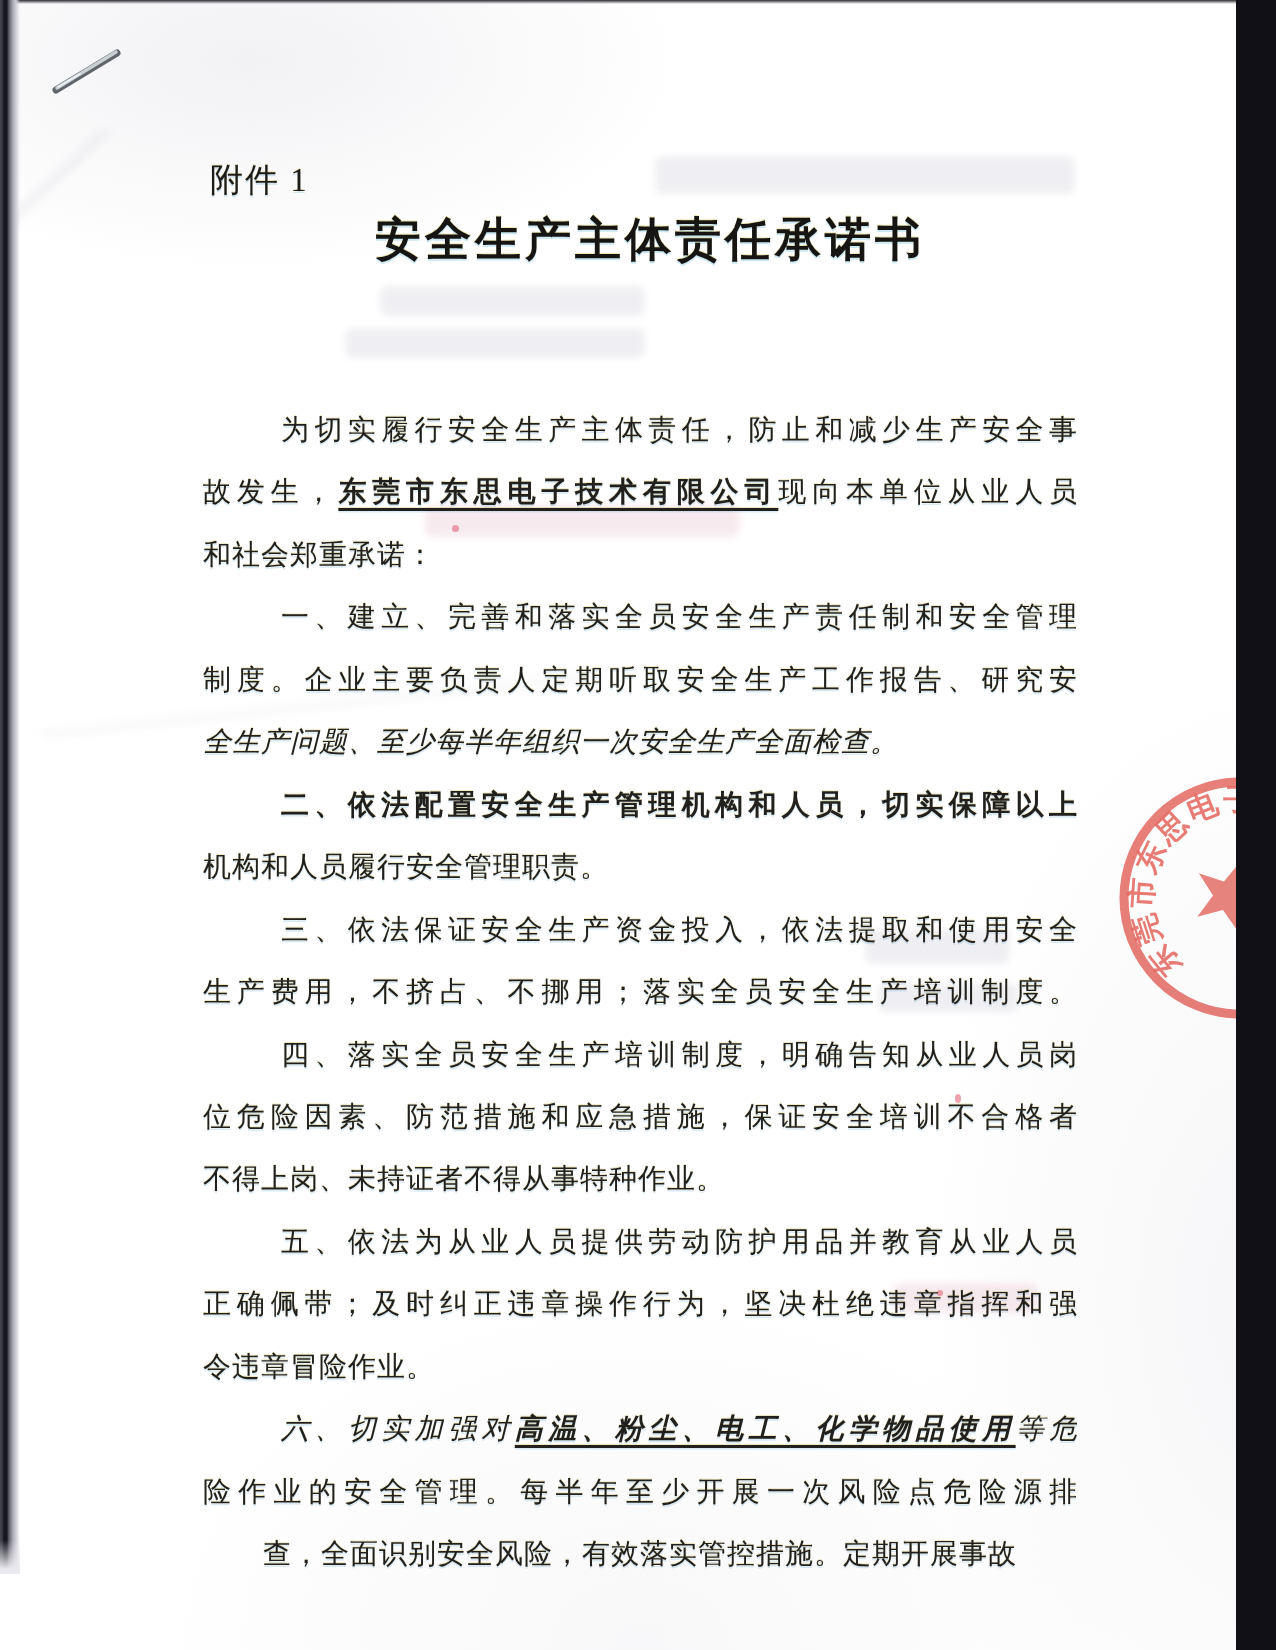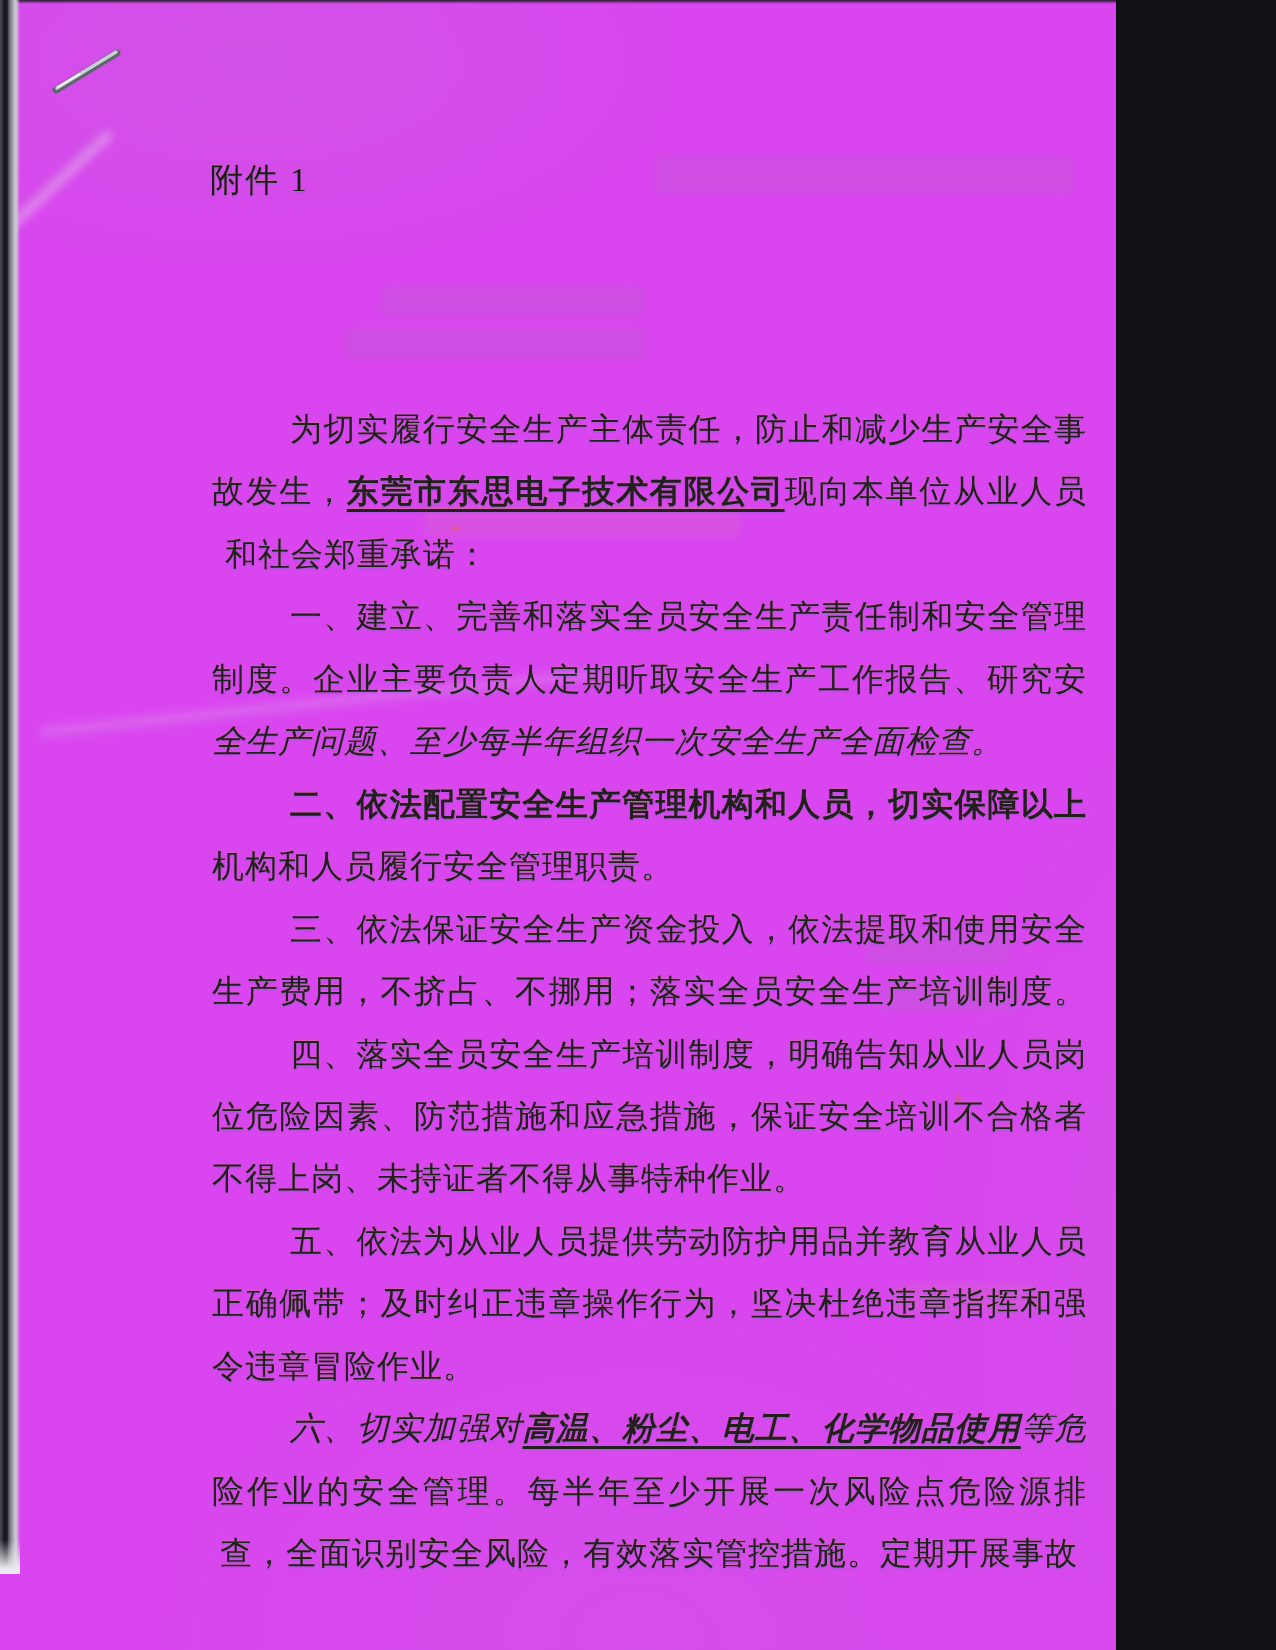--- a/index.html
+++ b/index.html
@@ -1,17 +1,17 @@
 <!DOCTYPE html>
 <html><head>
 <meta charset="utf-8">
 <style>
   html,body{margin:0;padding:0;background:#101016;}
-  #page{position:relative;width:1116px;height:1650px;overflow:hidden;
-        background:#d946ef;font-family:"Liberation Serif","DejaVu Serif",serif;}
+  #page{position:relative;width:1236px;height:1650px;overflow:hidden;
+        background:#ffffff;font-family:"Liberation Serif","DejaVu Serif",serif;}
 
   
   .edge-top{position:absolute;left:0;top:0;width:1276px;height:4px;
       background:linear-gradient(180deg,rgba(22,22,30,.9),rgba(22,22,30,0));}
   .edge-left{position:absolute;left:0;top:0;width:20px;height:1572px;
       background:linear-gradient(90deg,#45454d 0px,#3a3a42 2px,#15151d 4px,#17171f 7px,
       #63636b 9px,#85858d 11px,#aeadb5 13px,#cfced5 16px,rgba(234,233,240,0) 20px);}
   .edge-left-fade{position:absolute;left:0;top:1540px;width:20px;height:34px;
       background:linear-gradient(180deg,rgba(234,233,240,0),#eae9f0 85%);}
   .edge-right{position:absolute;left:1246px;top:0;width:30px;height:1650px;
@@ -38,22 +38,22 @@
   
   .attachment{position:absolute;left:210px;top:158px;font-size:33px;color:#1c1b1a;
       letter-spacing:2px;white-space:nowrap;
       text-shadow:0 -1px 0 rgba(190,160,10,.28),0 1.5px 0 rgba(30,130,180,.18);}
   .title{position:absolute;left:24px;top:209px;width:1252px;text-align:center;
       font-family:"Liberation Sans","DejaVu Sans",sans-serif;font-weight:700;
       font-size:46px;letter-spacing:4px;color:#161514;white-space:nowrap;
       text-shadow:0 -1.5px 0 rgba(200,170,0,.3),0 1.5px 0 rgba(0,140,190,.2);}
 
   
-  .line{position:absolute;left:212px;width:874px;height:63px;box-sizing:border-box;
-      font-size:32px;line-height:63px;color:#22201f;letter-spacing:1px;white-space:nowrap;
+  .line{position:absolute;left:203px;width:874px;height:63px;box-sizing:border-box;
+      font-size:28px;line-height:63px;color:#22201f;letter-spacing:1px;white-space:nowrap;
       text-shadow:0 -1px 0 rgba(190,160,10,.25),0 1.5px 0 rgba(30,130,180,.16);}
   .line.justify{text-align:justify;text-align-last:justify;text-justify:inter-character;
       letter-spacing:0;white-space:normal;overflow:hidden;}
   .line.indent{padding-left:78px;}
   .line .b{font-weight:700;}
   .line .u{text-decoration:underline;text-decoration-thickness:2.5px;text-underline-offset:7px;}
 
   
   .ghost{position:absolute;border-radius:8px;filter:blur(3px);background:#8e86a0;opacity:.13;}
   .ghost.pink{background:#d285a0;opacity:.16;}
@@ -84,25 +84,26 @@
   <div class="speck" style="left:955px;top:1094px;width:6px;height:9px"></div>
   <div class="speck" style="left:937px;top:1290px;width:6px;height:6px"></div>
 
   <svg class="staple" width="96" height="68" viewBox="0 0 96 68">
     <line x1="16" y1="52" x2="77" y2="15" stroke="#5f656b" stroke-width="7" stroke-linecap="round"></line>
     <line x1="17" y1="50" x2="76" y2="14" stroke="#c9d0d4" stroke-width="3.5" stroke-linecap="round"></line>
     <line x1="18" y1="49" x2="40" y2="36" stroke="#eef3f5" stroke-width="1.6" stroke-linecap="round"></line>
   </svg>
 
   <div class="attachment">附件 1</div>
+  <div class="title">安全生产主体责任承诺书</div>
 
   <div>
       <div class="line justify indent" style="top: 398px;"><span>为切实履行安全生产主体责任，防止和减少生产安全事</span></div>
       <div class="line justify" style="top: 460px;"><span>故发生，</span><span class="b u">东莞市东思电子技术有限公司</span><span>现向本单位从业人员</span></div>
-      <div class="line" style="top: 523px; margin-left: 13px;"><span>和社会郑重承诺：</span></div>
+      <div class="line" style="top: 523px;"><span>和社会郑重承诺：</span></div>
       <div class="line justify indent" style="top: 585px;"><span>一、建立、完善和落实全员安全生产责任制和安全管理</span></div>
       <div class="line justify" style="top: 648px;"><span>制度。企业主要负责人定期听取安全生产工作报告、研究安</span></div>
       <div class="line" style="top: 710px; font-style: italic;"><span>全生产问题、至少每半年组织一次安全生产全面检查。</span></div>
       <div class="line justify indent" style="top: 773px; font-weight: bold;"><span>二、依法配置安全生产管理机构和人员，切实保障以上</span></div>
       <div class="line" style="top: 835px;"><span>机构和人员履行安全管理职责。</span></div>
       <div class="line justify indent" style="top: 898px;"><span>三、依法保证安全生产资金投入，依法提取和使用安全</span></div>
       <div class="line justify" style="top: 960px;"><span>生产费用，不挤占、不挪用；落实全员安全生产培训制度。</span></div>
       <div class="line justify indent" style="top: 1023px;"><span>四、落实全员安全生产培训制度，明确告知从业人员岗</span></div>
       <div class="line justify" style="top: 1085px;"><span>位危险因素、防范措施和应急措施，保证安全培训不合格者</span></div>
       <div class="line" style="top: 1147px;"><span>不得上岗、未持证者不得从事特种作业。</span></div>

